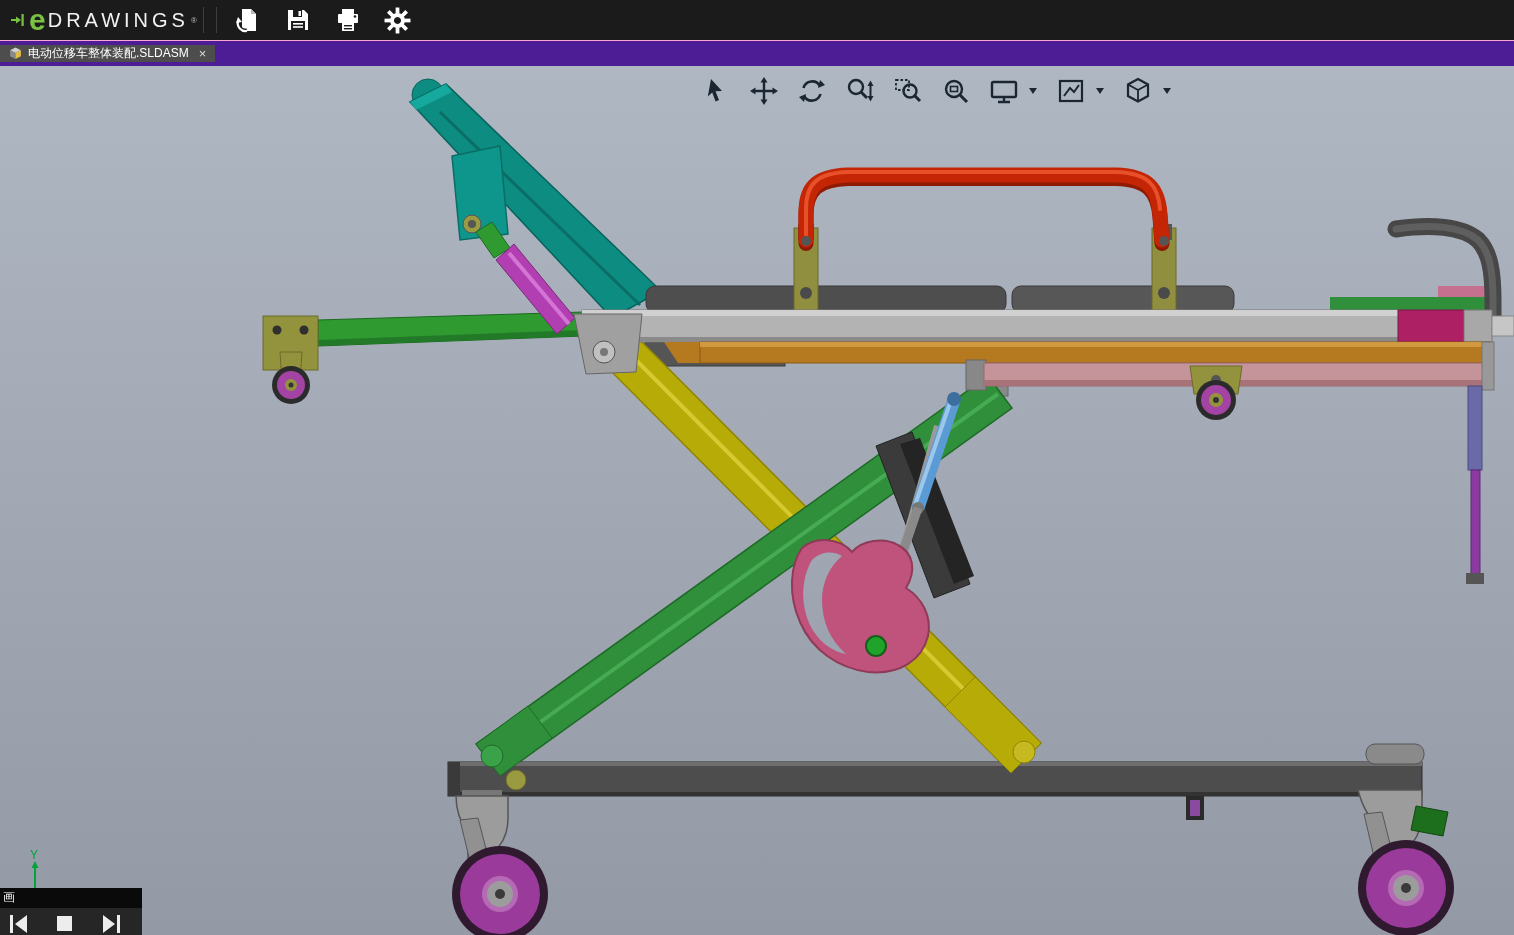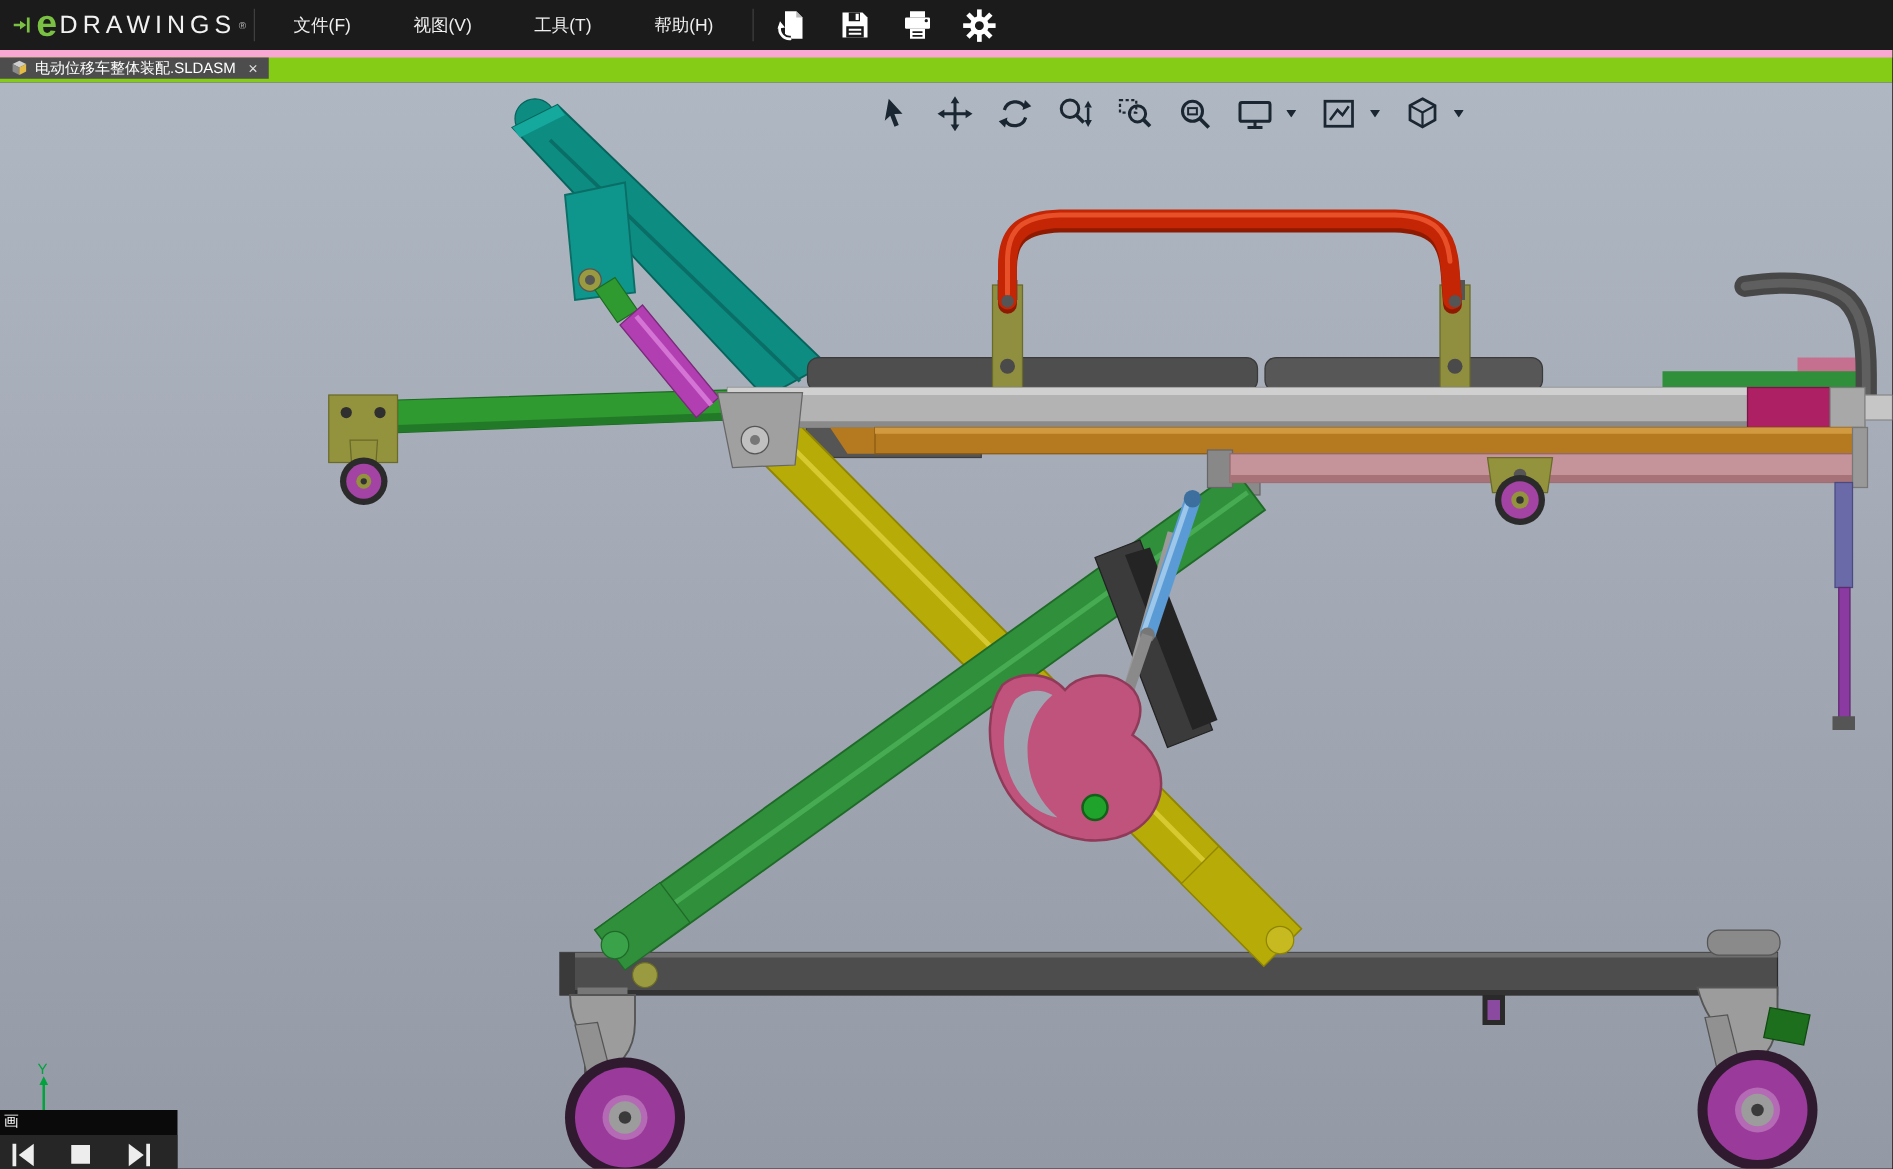--- a/index.html
+++ b/index.html
@@ -17,21 +17,21 @@
   .brand{display:flex;align-items:center;padding-left:10px;user-select:none;}
   .brand .e{color:#7ac143;font-size:30px;font-weight:bold;margin:0 2px 0 3px;line-height:30px;}
   .brand .nm{color:#f2f2f2;font-size:20px;letter-spacing:4px;font-weight:500;}
   .brand sup{color:#bbb;font-size:8px;margin-left:2px;}
   .vsep{width:1px;height:26px;background:#3f3f3f;margin:0 6px;}
   .menus{display:flex;height:100%;align-items:center;}
   .mi{padding:0 25px;font-size:14px;line-height:40px;cursor:default;color:#efefef;}
   .qicons{display:flex;align-items:center;gap:20px;margin-left:10px;}
   .qbtn{width:30px;height:30px;display:flex;align-items:center;justify-content:center;cursor:default;}
   
-  .tabbar{height:26px;background:#84cc16;display:flex;align-items:flex-start;border-top:6px solid #f9a8d4;box-sizing:border-box;}
+  .tabbar{height:26px;background:#4c1d95;display:flex;align-items:center;border-top:1px solid #f9a8d4;box-sizing:border-box;}
   .tab{
     background:#4d4d4d;color:#fff;font-size:12px;display:flex;align-items:center;
     padding:0 9px;gap:6px;max-width:230px;
   }
   .tab .close{color:#ddd;font-size:13px;margin-left:4px;cursor:default;line-height:12px;}
   
   .viewport{
     position:relative;height:869px;
     background:linear-gradient(180deg,#afb7c3 0%,#a3aab5 45%,#939aa5 100%);
   }
@@ -55,26 +55,20 @@
     <svg width="16" height="16" viewBox="0 0 16 16">
       <rect x="11.5" y="2" width="2.2" height="12" fill="#7ac143"></rect>
       <path d="M1 8 H7" stroke="#7ac143" stroke-width="2"></path>
       <polygon points="6,4.5 6,11.5 11,8" fill="#7ac143"></polygon>
     </svg>
     <span class="e">e</span>
     <span class="nm">DRAWINGS</span>
     <sup>®</sup>
   </div>
   <div class="vsep"></div>
-  <nav class="menus">
-    <span class="mi">文件(F)</span>
-    <span class="mi">视图(V)</span>
-    <span class="mi">工具(T)</span>
-    <span class="mi">帮助(H)</span>
-  </nav>
   <div class="vsep"></div>
   <div class="qicons">
     <div class="qbtn">
       <svg width="26" height="26" viewBox="0 0 26 26">
         <path d="M7 2 h9 l5 5 v17 H7 Z" fill="#ffffff"></path>
         <path d="M16 2 v5 h5 Z" fill="#b9b9b9"></path>
         <path d="M3 14 a8 8 0 0 0 9 10" stroke="#1b1b1b" stroke-width="5" fill="none"></path>
         <path d="M3 14 a8 8 0 0 0 9 10" stroke="#ffffff" stroke-width="2.2" fill="none"></path>
         <polygon points="1,16 7,15 3,10" fill="#ffffff"></polygon>
       </svg>

